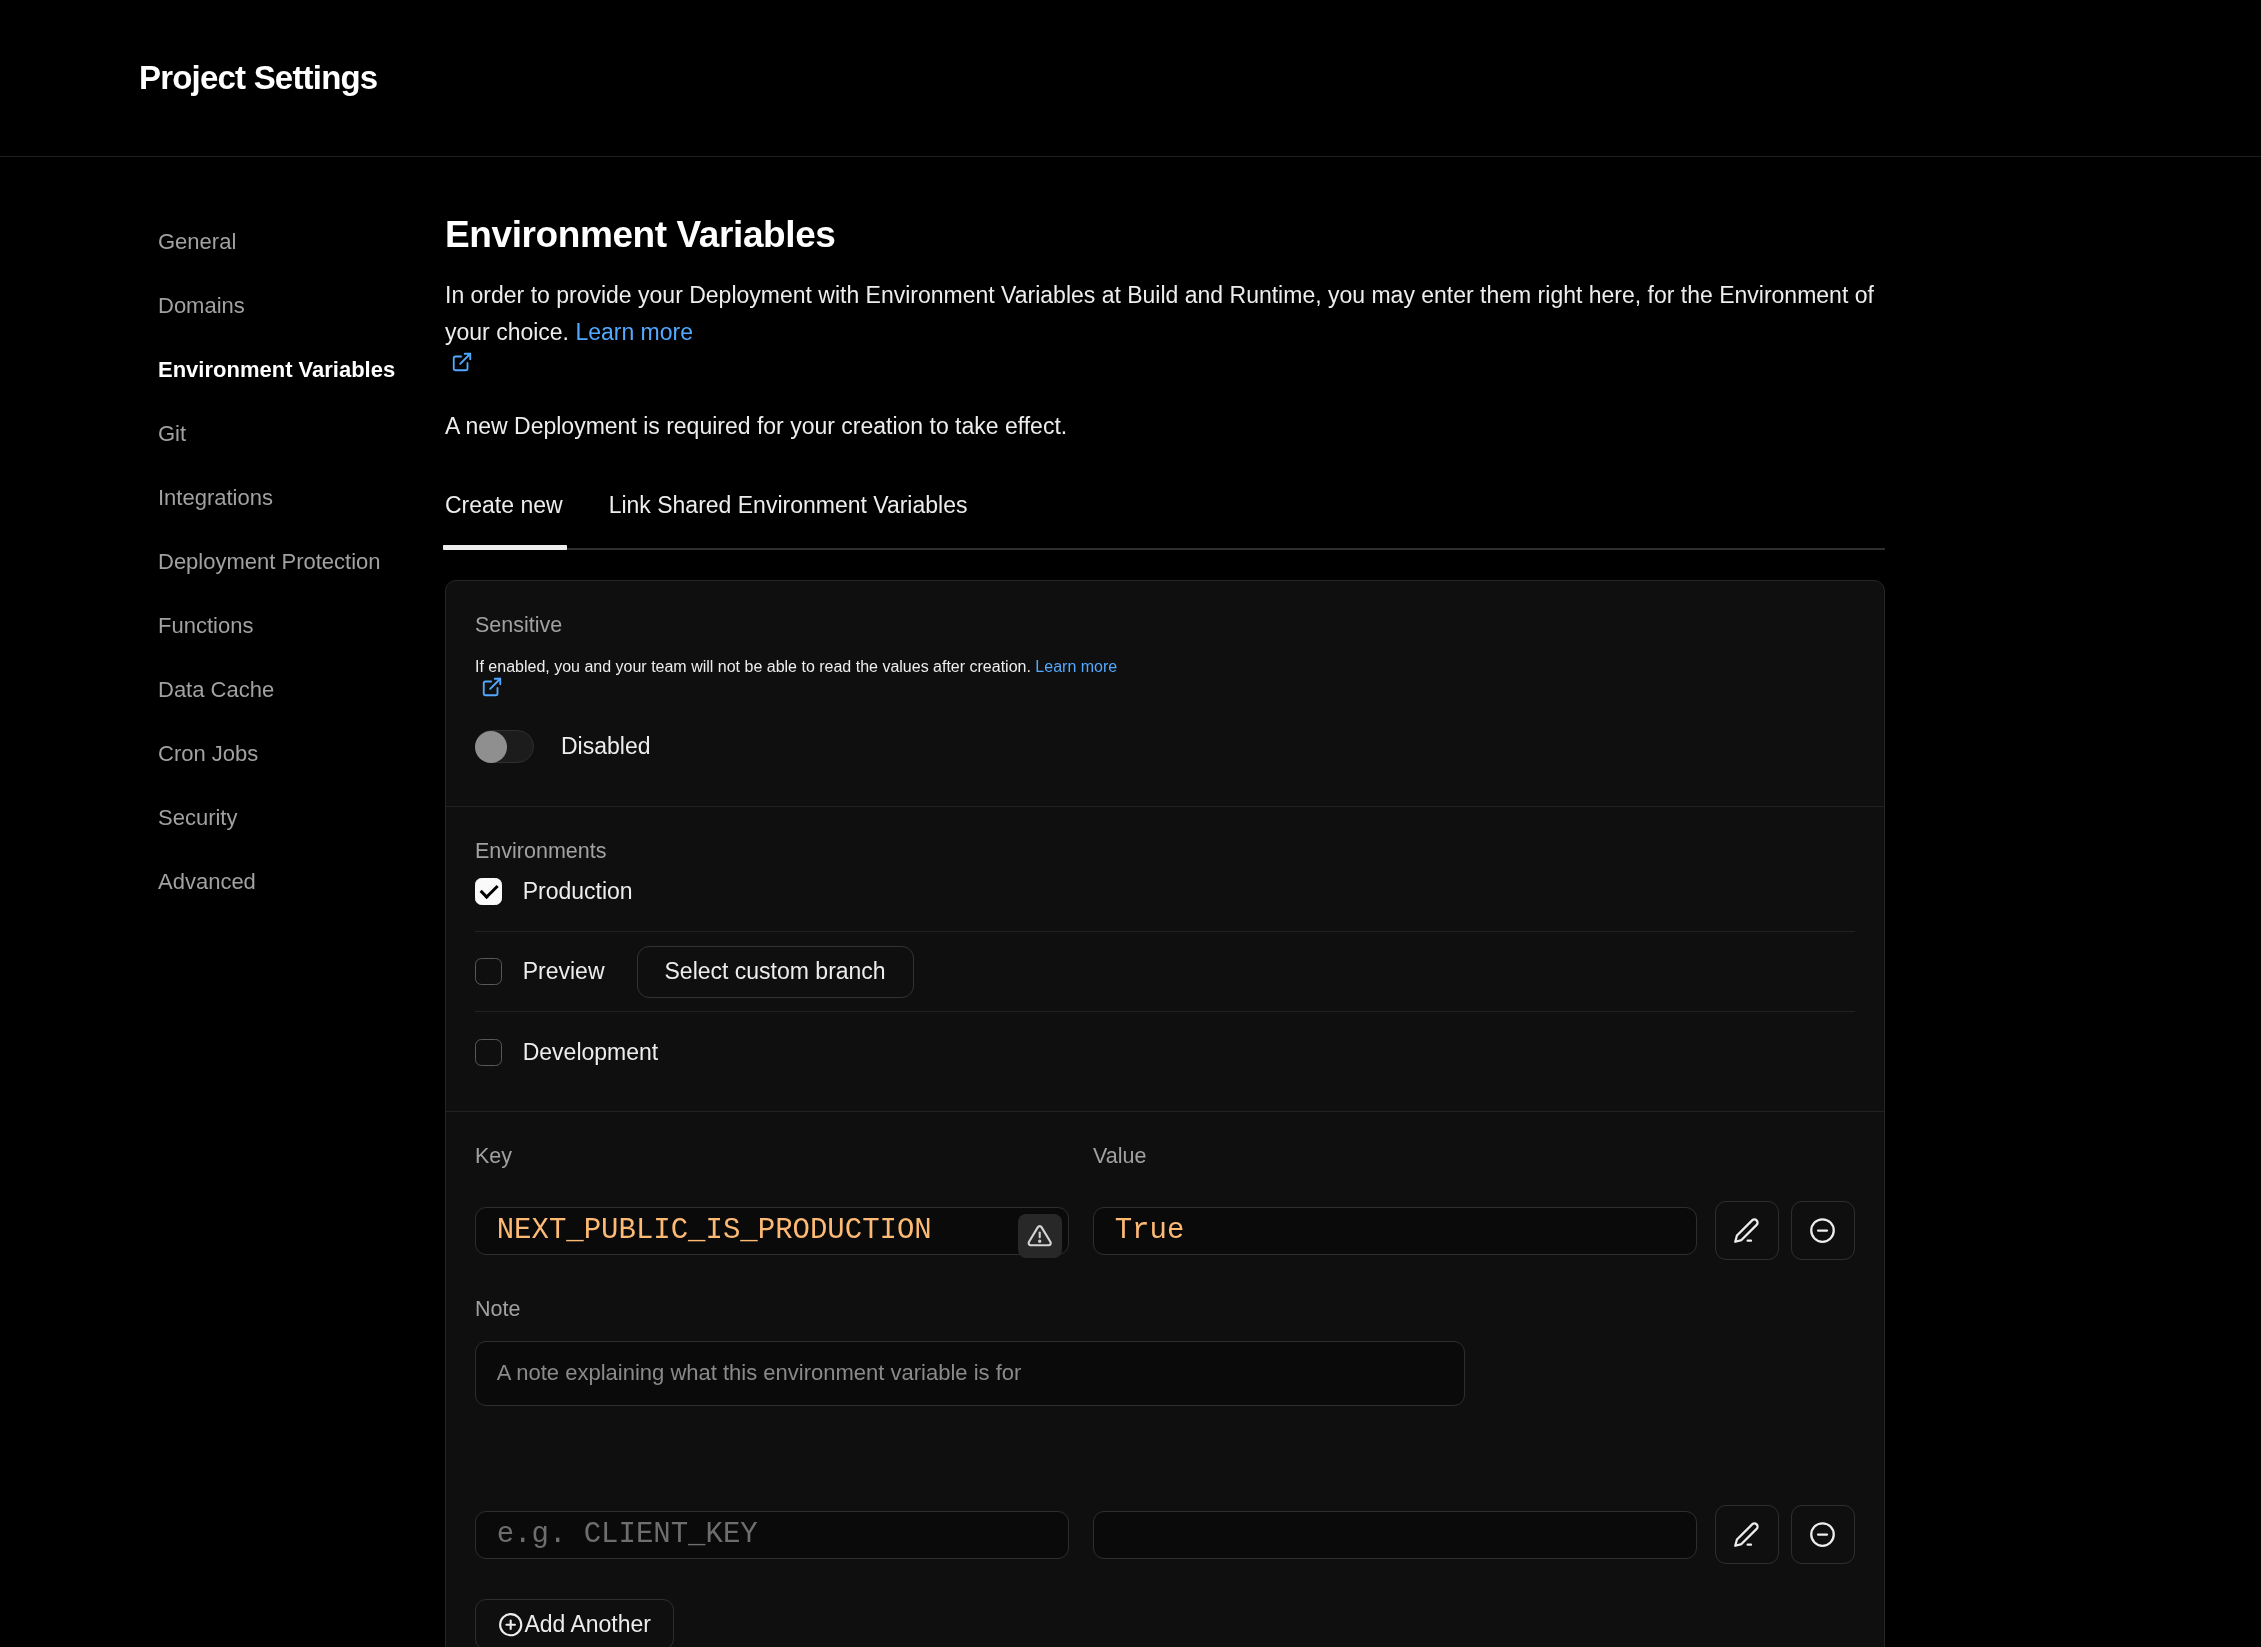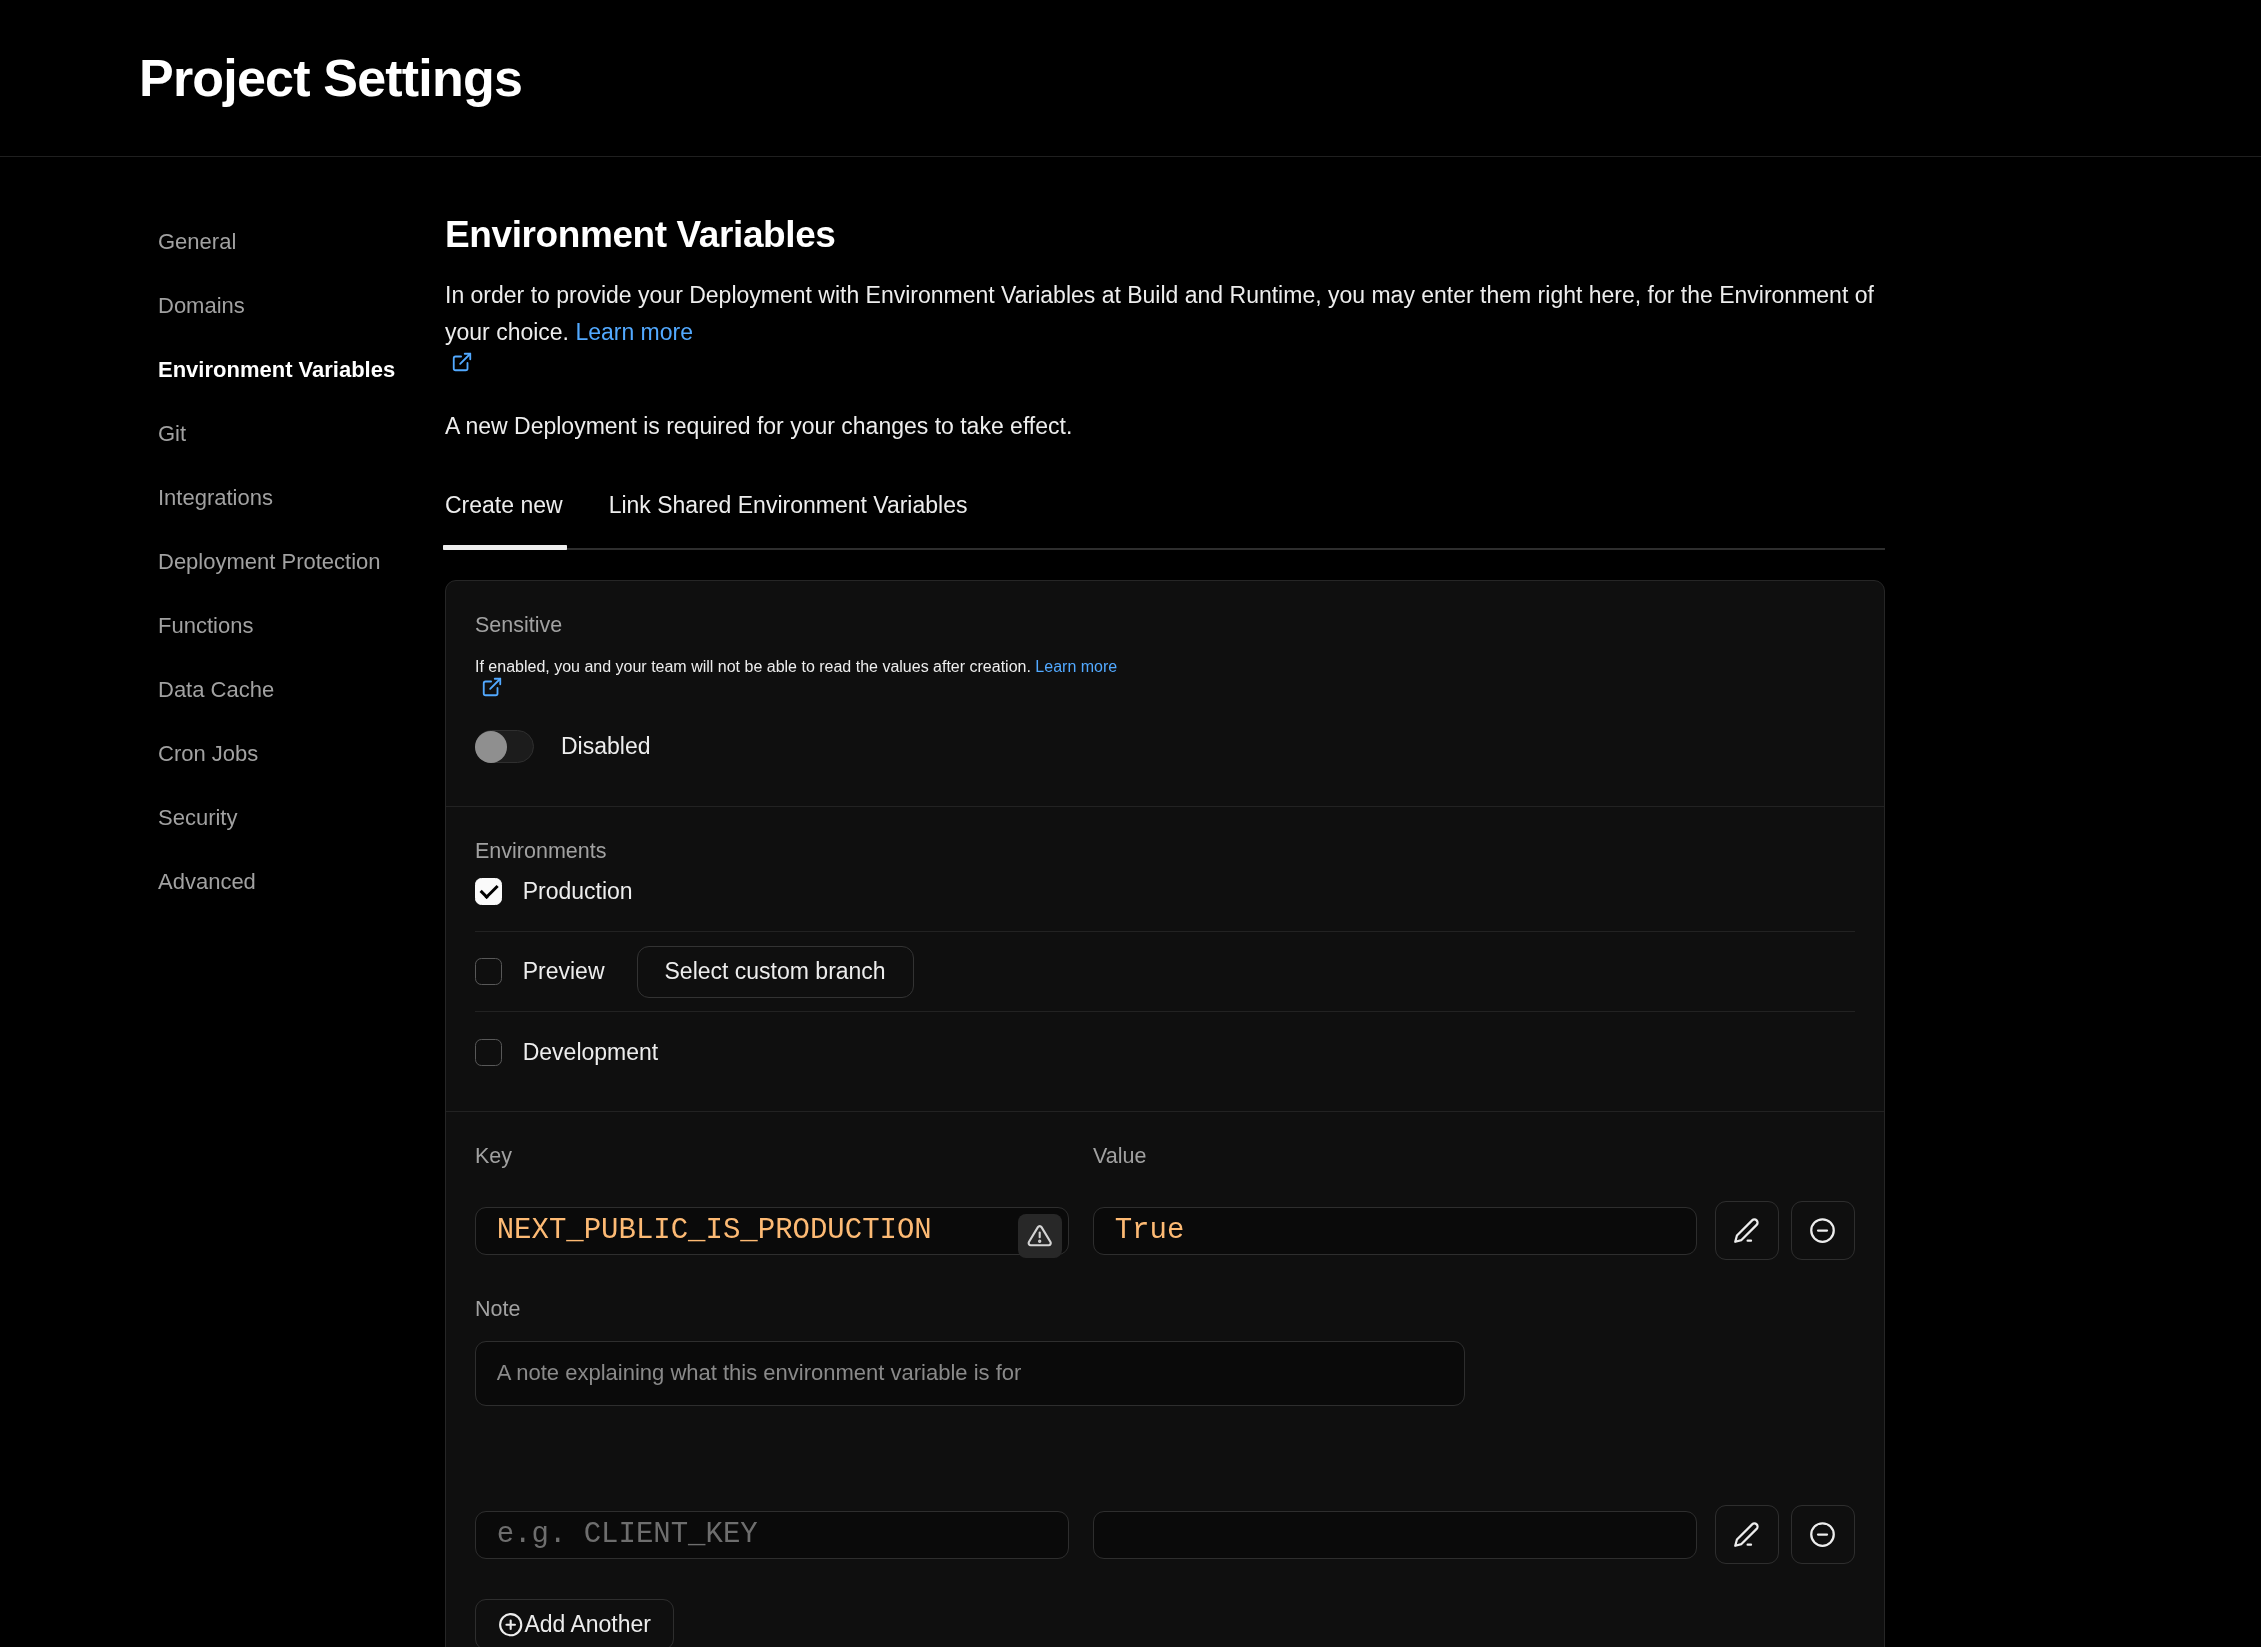--- a/index.html
+++ b/index.html
@@ -7,21 +7,21 @@
   body {
     width:2261px; height:1647px;
     font-family:"Liberation Sans","DejaVu Sans",sans-serif;
     color:#ededed; overflow:hidden;
   }
   
   .top-header {
     height:157px; display:flex; align-items:center;
     padding-left:139px; border-bottom:1.6px solid #1f1f1f; background:#000;
   }
-  .top-header h1 { font-size:52px; font-weight:600; letter-spacing:-0.8px; color:#fff; }
+  .top-header h1 { font-size:33px; font-weight:600; letter-spacing:-0.8px; color:#fff; }
 
   
   .content { display:flex; align-items:flex-start; padding-top:57px; }
   .sidebar { width:445px; flex-shrink:0; padding-left:158px; padding-top:9.5px; }
   .sidebar a {
     display:block; height:35px; line-height:35px; margin-bottom:29px;
     font-size:22px; color:#a1a1a1; text-decoration:none; cursor:pointer;
   }
   .sidebar a.active { color:#fff; font-weight:600; }
   .main { width:1440px; }
@@ -156,21 +156,21 @@
     <h2>Environment Variables</h2>
 
     <p class="intro"><span>In order to provide your Deployment with Environment Variables at Build and Runtime, you may enter them right here, for the Environment of your choice.</span>
       <a class="link"><span>Learn more</span><svg class="ext-icon" viewBox="0 0 24 24" fill="none" stroke="#52a9ff" stroke-width="2" stroke-linecap="round" stroke-linejoin="round">
             <path d="M18 13v6a2 2 0 0 1-2 2H5a2 2 0 0 1-2-2V8a2 2 0 0 1 2-2h6"></path>
             <path d="M15 3h6v6"></path>
             <path d="M10 14L21 3"></path>
           </svg></a>
     </p>
 
-    <p class="redeploy-note">A new Deployment is required for your changes to take effect.</p>
+    <p class="redeploy-note">A new Deployment is required for your creation to take effect.</p>
 
     <div class="tabs">
       <div class="tab active">Create new</div>
       <div class="tab">Link Shared Environment Variables</div>
     </div>
 
     <div class="card">
 
       <div class="section">
         <div class="field-label">Sensitive</div>

